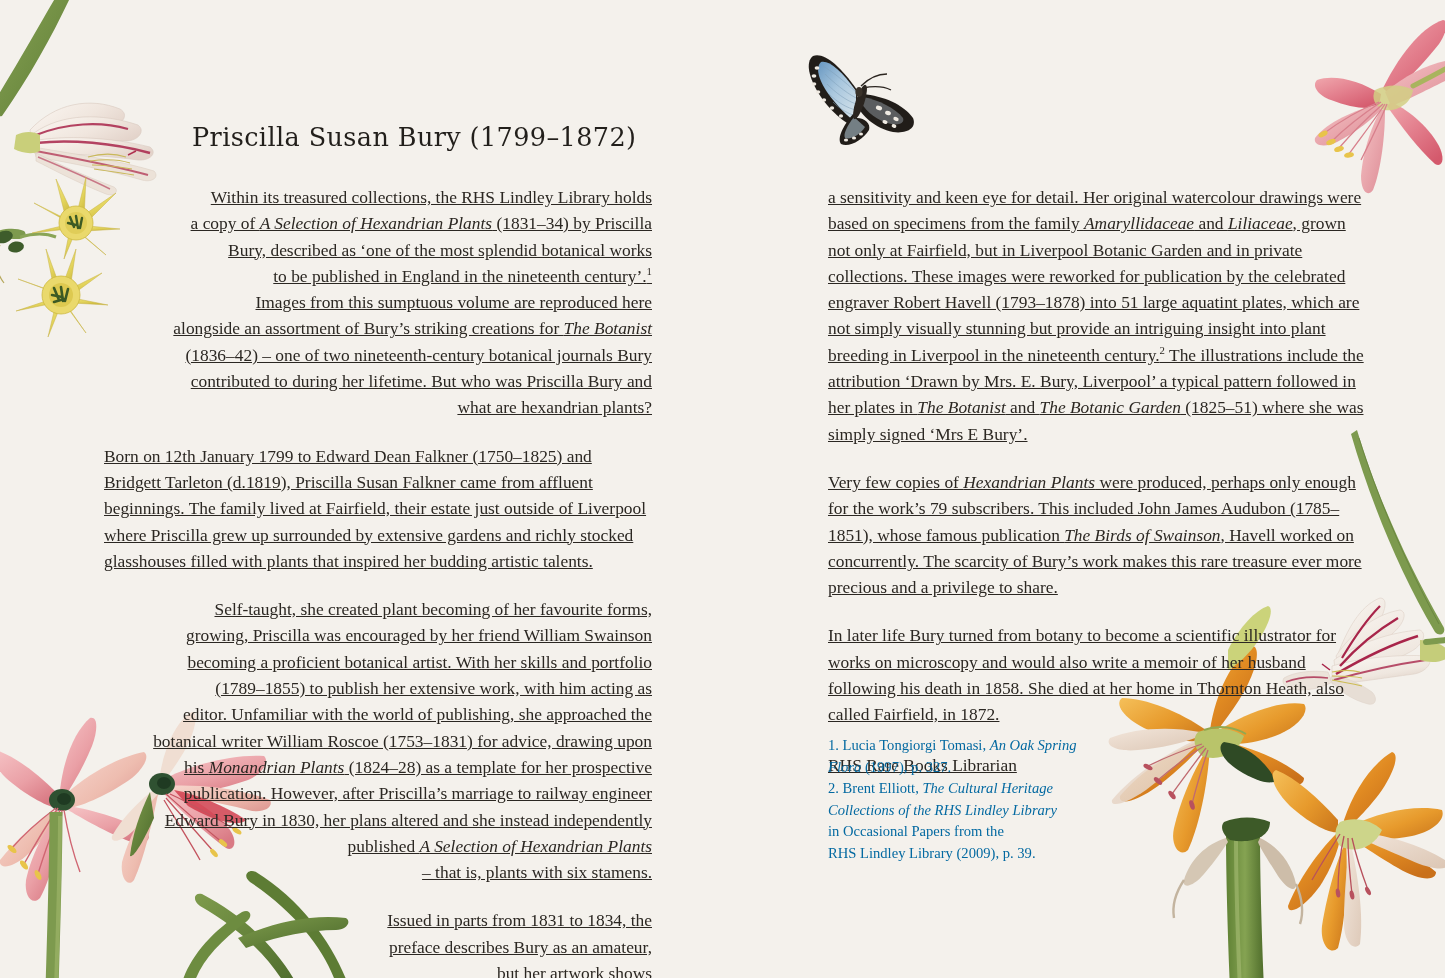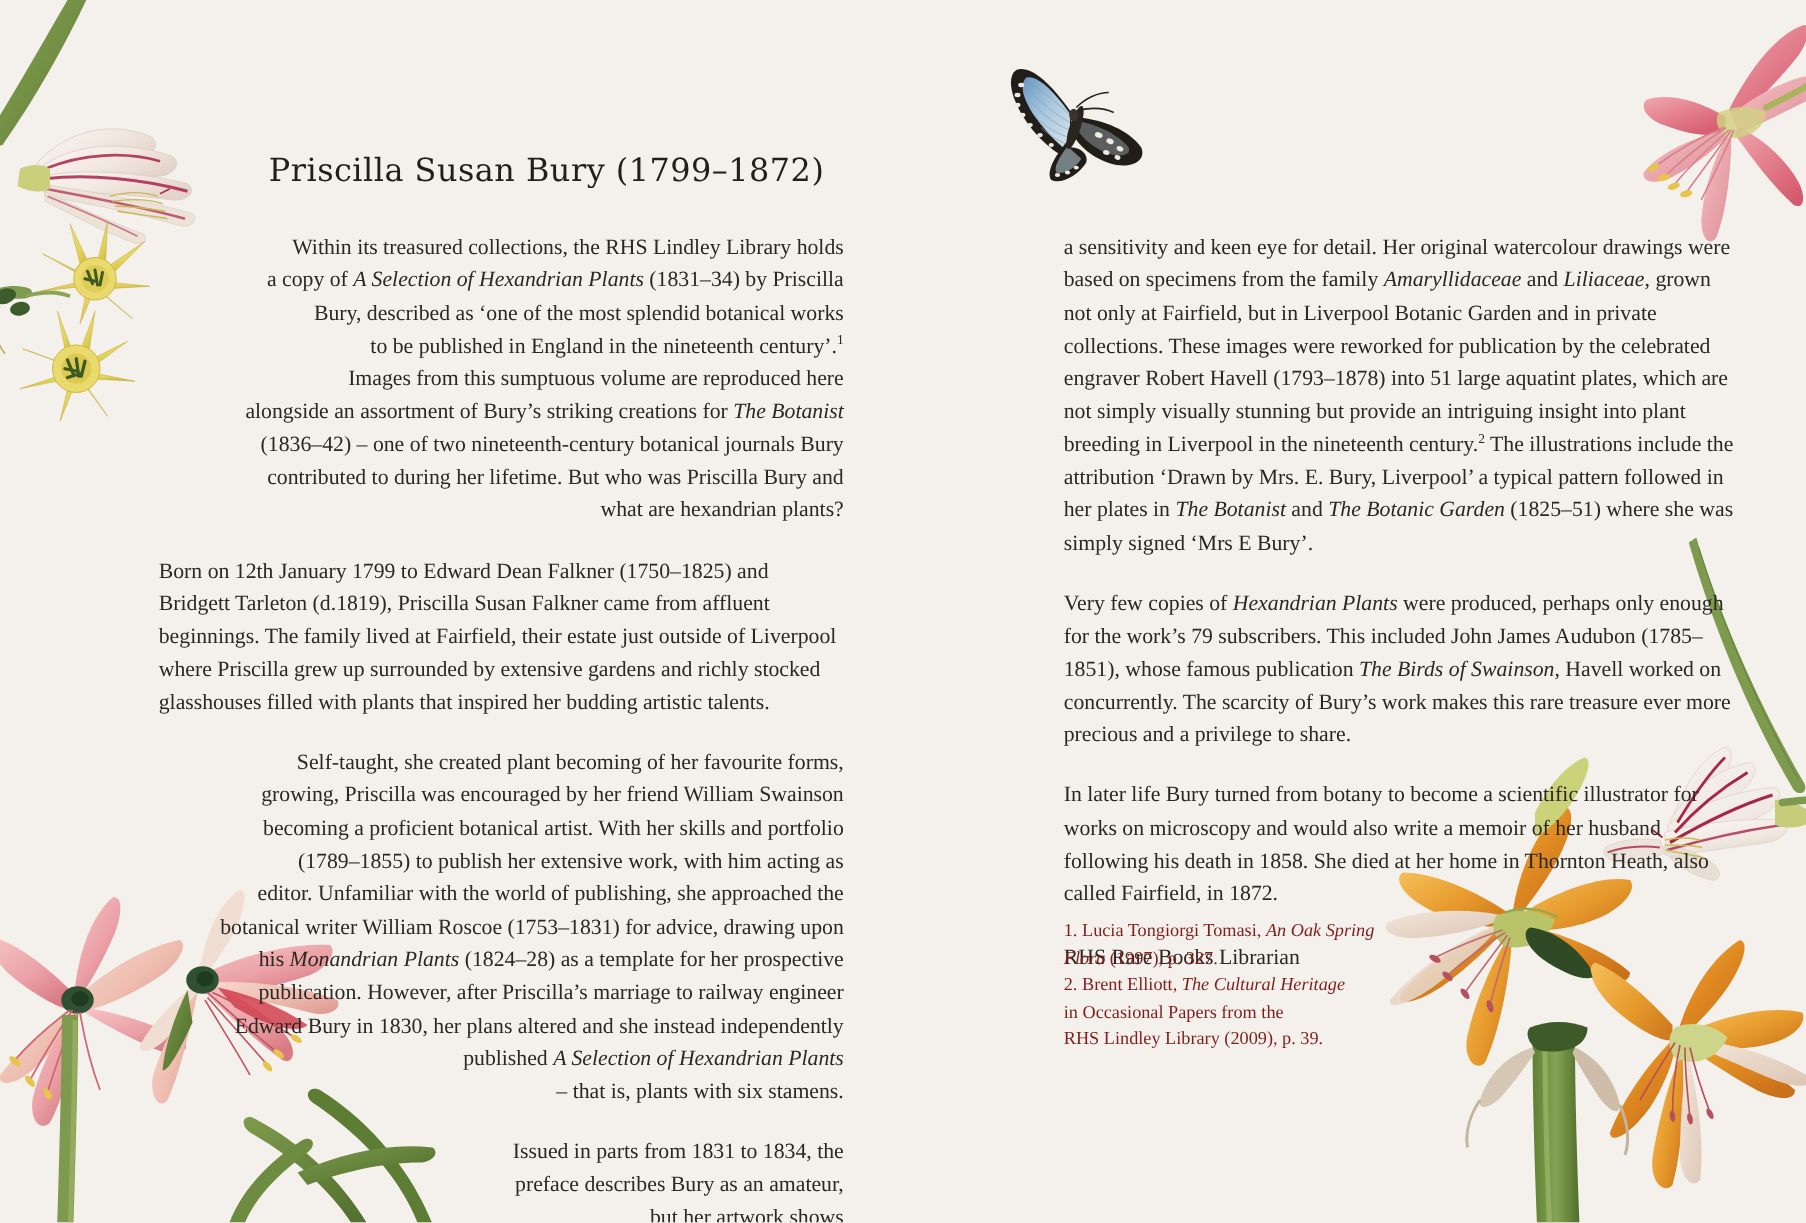--- a/index.html
+++ b/index.html
@@ -37,21 +37,20 @@
   .art-bl  { left: -20px;  top: 690px;  width: 480px; height: 300px; }
   .art-br  { left: 1080px; top: 600px;  width: 380px; height: 390px; }
   .art-rs  { left: 1335px; top: 430px;  width: 115px; height: 220px; }
   .art-rw  { left: 1270px; top: 590px;  width: 185px; height: 140px; }
 
   
   .content {
     position: absolute;
     inset: 0;
     z-index: 4;
-    margin-left: 23px;
   }
 
   .page-title {
     position: absolute;
     left: 192px;
     top: 105px;
     font-size: 25.5px;
     letter-spacing: 0.4px;
     color: #221f1b;
     font-family: "DejaVu Serif", "Liberation Serif", serif;
@@ -60,41 +59,41 @@
 
   .col {
     position: absolute;
     font-size: 17.4px;
     line-height: 26.3px;
     color: #2b2722;
   }
   .col-left  { left: 104px; top: 184px; width: 548px; }
   .col-right { left: 828px; top: 184px; width: 540px; }
 
-  .para { margin: 0 0 22px 0; }
+  .para { margin: 0 0 22px 0; text-decoration: underline; }
   .para:last-child { margin-bottom: 0; }
 
   
   .shaped { text-align: right; }
   .shaped .ln { display: block; white-space: nowrap; }
 
   .shaped-c { text-align: right; }
   .shaped-c .ln { display: block; white-space: nowrap; }
 
   .sig { margin-top: 24px; }
   .sig .ln { display: block; }
 
   .notes {
     position: absolute;
     left: 828px;
     top: 735px;
     width: 300px;
     font-size: 14.6px;
     line-height: 21.5px;
-    color: #7f1d1d;
+    color: #0369a1;
   }
   .notes .ln { display: block; }
 
   i, .it { font-style: italic; }
   sup {
     font-size: 0.62em;
     vertical-align: super;
     line-height: 0;
   }
 </style>
@@ -568,18 +567,19 @@
       <p class="para">In later life Bury turned from botany to become a scientific illustrator for works on microscopy and would also write a memoir of her husband following his death in 1858. She died at her home in Thornton Heath, also called Fairfield, in 1872.</p>
       <p class="para sig">
         <span class="ln">RHS Rare Books Librarian</span>
       </p>
     </div>
 
     <div class="notes">
       <span class="ln">1. Lucia Tongiorgi Tomasi, <i>An Oak Spring</i></span>
       <span class="ln"><i>Flora</i> (1997), p. 327.</span>
       <span class="ln">2. Brent Elliott, <i>The Cultural Heritage</i></span>
+      <span class="ln"><i>Collections of the RHS Lindley Library</i></span>
       <span class="ln">in Occasional Papers from the</span>
       <span class="ln">RHS Lindley Library (2009), p. 39.</span>
     </div>
 
   </div>
 </div>
 
 </body></html>

